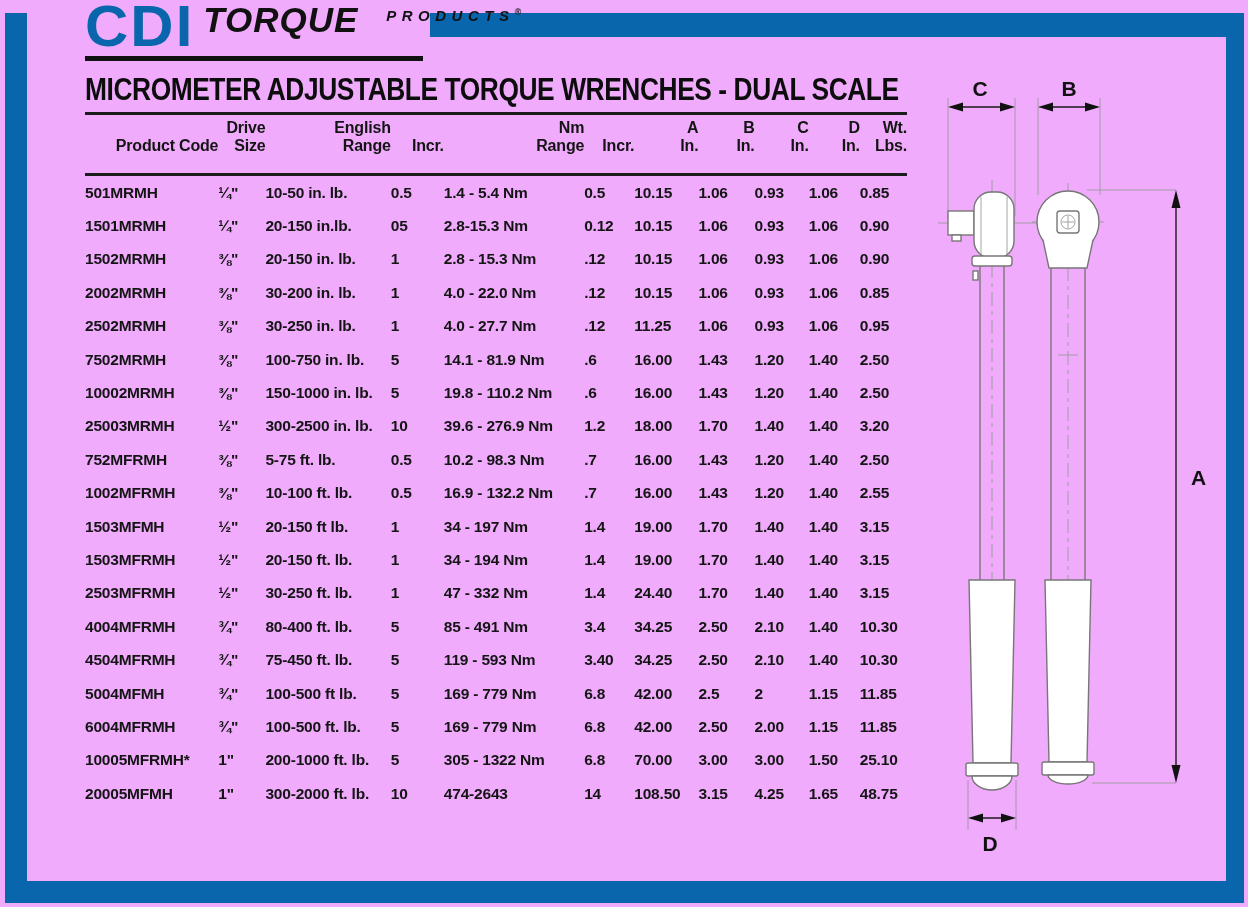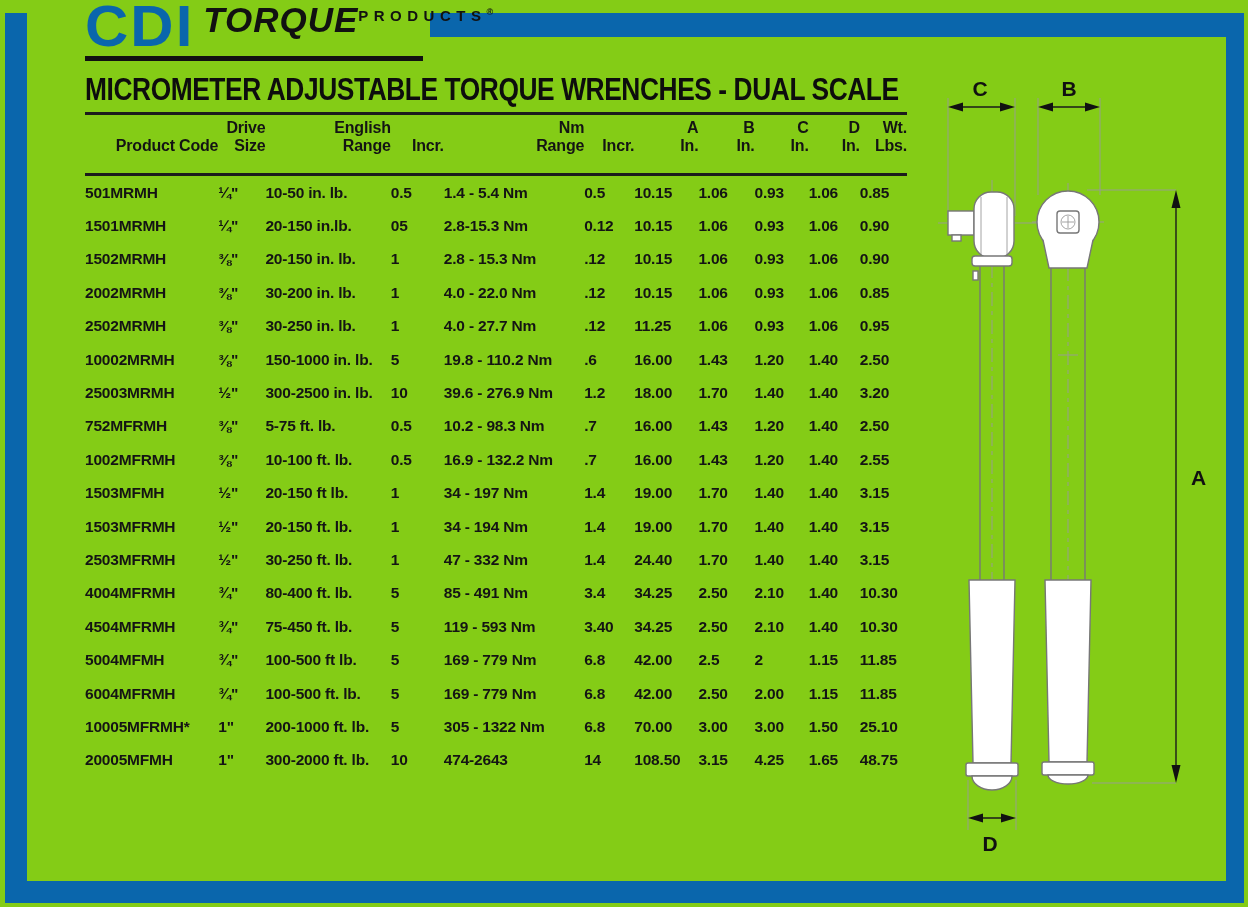--- a/index.html
+++ b/index.html
@@ -1,31 +1,31 @@
 <!DOCTYPE html>
 <html><head>
 <meta charset="utf-8">
 <style>
   html,body{margin:0;padding:0;background:#ffffff;}
   #canvas{
-    position:relative;width:1248px;height:907px;background:#84cc16;overflow:hidden;
+    position:relative;width:1248px;height:907px;background:#f0abfc;overflow:hidden;
     font-family:"Liberation Sans","DejaVu Sans",sans-serif;color:#141414;
   }
   
   .frame{position:absolute;background:#0a66ac;}
   .frame-top{left:430px;top:13px;width:814px;height:24px;}
   .frame-right{left:1226px;top:13px;width:18px;height:890px;}
   .frame-bottom{left:5px;top:881px;width:1239px;height:22px;}
   .frame-left{left:5px;top:13px;width:22px;height:868px;}
   
   .logo{position:absolute;left:85px;top:0px;height:62px;display:flex;align-items:flex-start;white-space:nowrap;}
   .logo-cdi{font-size:57px;line-height:52px;font-weight:bold;letter-spacing:2px;color:#0a66ac;transform:scaleX(1.05);transform-origin:left top;}
   .logo-right{display:flex;flex-direction:row;margin-left:14px;padding-top:4px;}
   .logo-torque{font-size:35px;line-height:32px;font-weight:bold;font-style:italic;letter-spacing:1px;color:#111;}
-  .logo-products{font-size:15px;line-height:17px;font-weight:bold;letter-spacing:5.5px;color:#111;}
+  .logo-products{font-size:15px;line-height:17px;font-weight:bold;font-style:italic;letter-spacing:5.5px;color:#111;margin-left:28px;}
   .logo-reg{font-size:9px;vertical-align:super;letter-spacing:0;}
   .logo-underline{position:absolute;left:85px;top:56px;width:338px;height:5px;background:#111;}
   
   .page-title{position:absolute;left:85px;top:72px;font-size:31px;font-weight:bold;letter-spacing:-0.5px;
     white-space:nowrap;transform:scaleX(0.85);transform-origin:left top;color:#0d0d0d;}
   
   .spec-table{position:absolute;left:85px;top:112px;width:822px;border-collapse:collapse;table-layout:fixed;}
   .spec-table thead tr{border-top:3px solid #1c1c1c;border-bottom:3px solid #1c1c1c;}
   .spec-table th{vertical-align:bottom;text-align:right;font-size:16px;line-height:18px;font-weight:bold;
     padding:4px 0 18px 0;white-space:nowrap;letter-spacing:-0.2px;}
@@ -180,20 +180,33 @@
           <td>1</td>
           <td>4.0 - 27.7 Nm</td>
           <td>.12</td>
           <td>11.25</td>
           <td>1.06</td>
           <td>0.93</td>
           <td>1.06</td>
           <td>0.95</td>
         </tr>
         <tr>
+          <td>7502MRMH</td>
+          <td>⅜"</td>
+          <td>100-750 in. lb.</td>
+          <td>5</td>
+          <td>14.1 - 81.9 Nm</td>
+          <td>.6</td>
+          <td>16.00</td>
+          <td>1.43</td>
+          <td>1.20</td>
+          <td>1.40</td>
+          <td>2.50</td>
+        </tr>
+        <tr>
           <td>10002MRMH</td>
           <td>⅜"</td>
           <td>150-1000 in. lb.</td>
           <td>5</td>
           <td>19.8 - 110.2 Nm</td>
           <td>.6</td>
           <td>16.00</td>
           <td>1.43</td>
           <td>1.20</td>
           <td>1.40</td>

